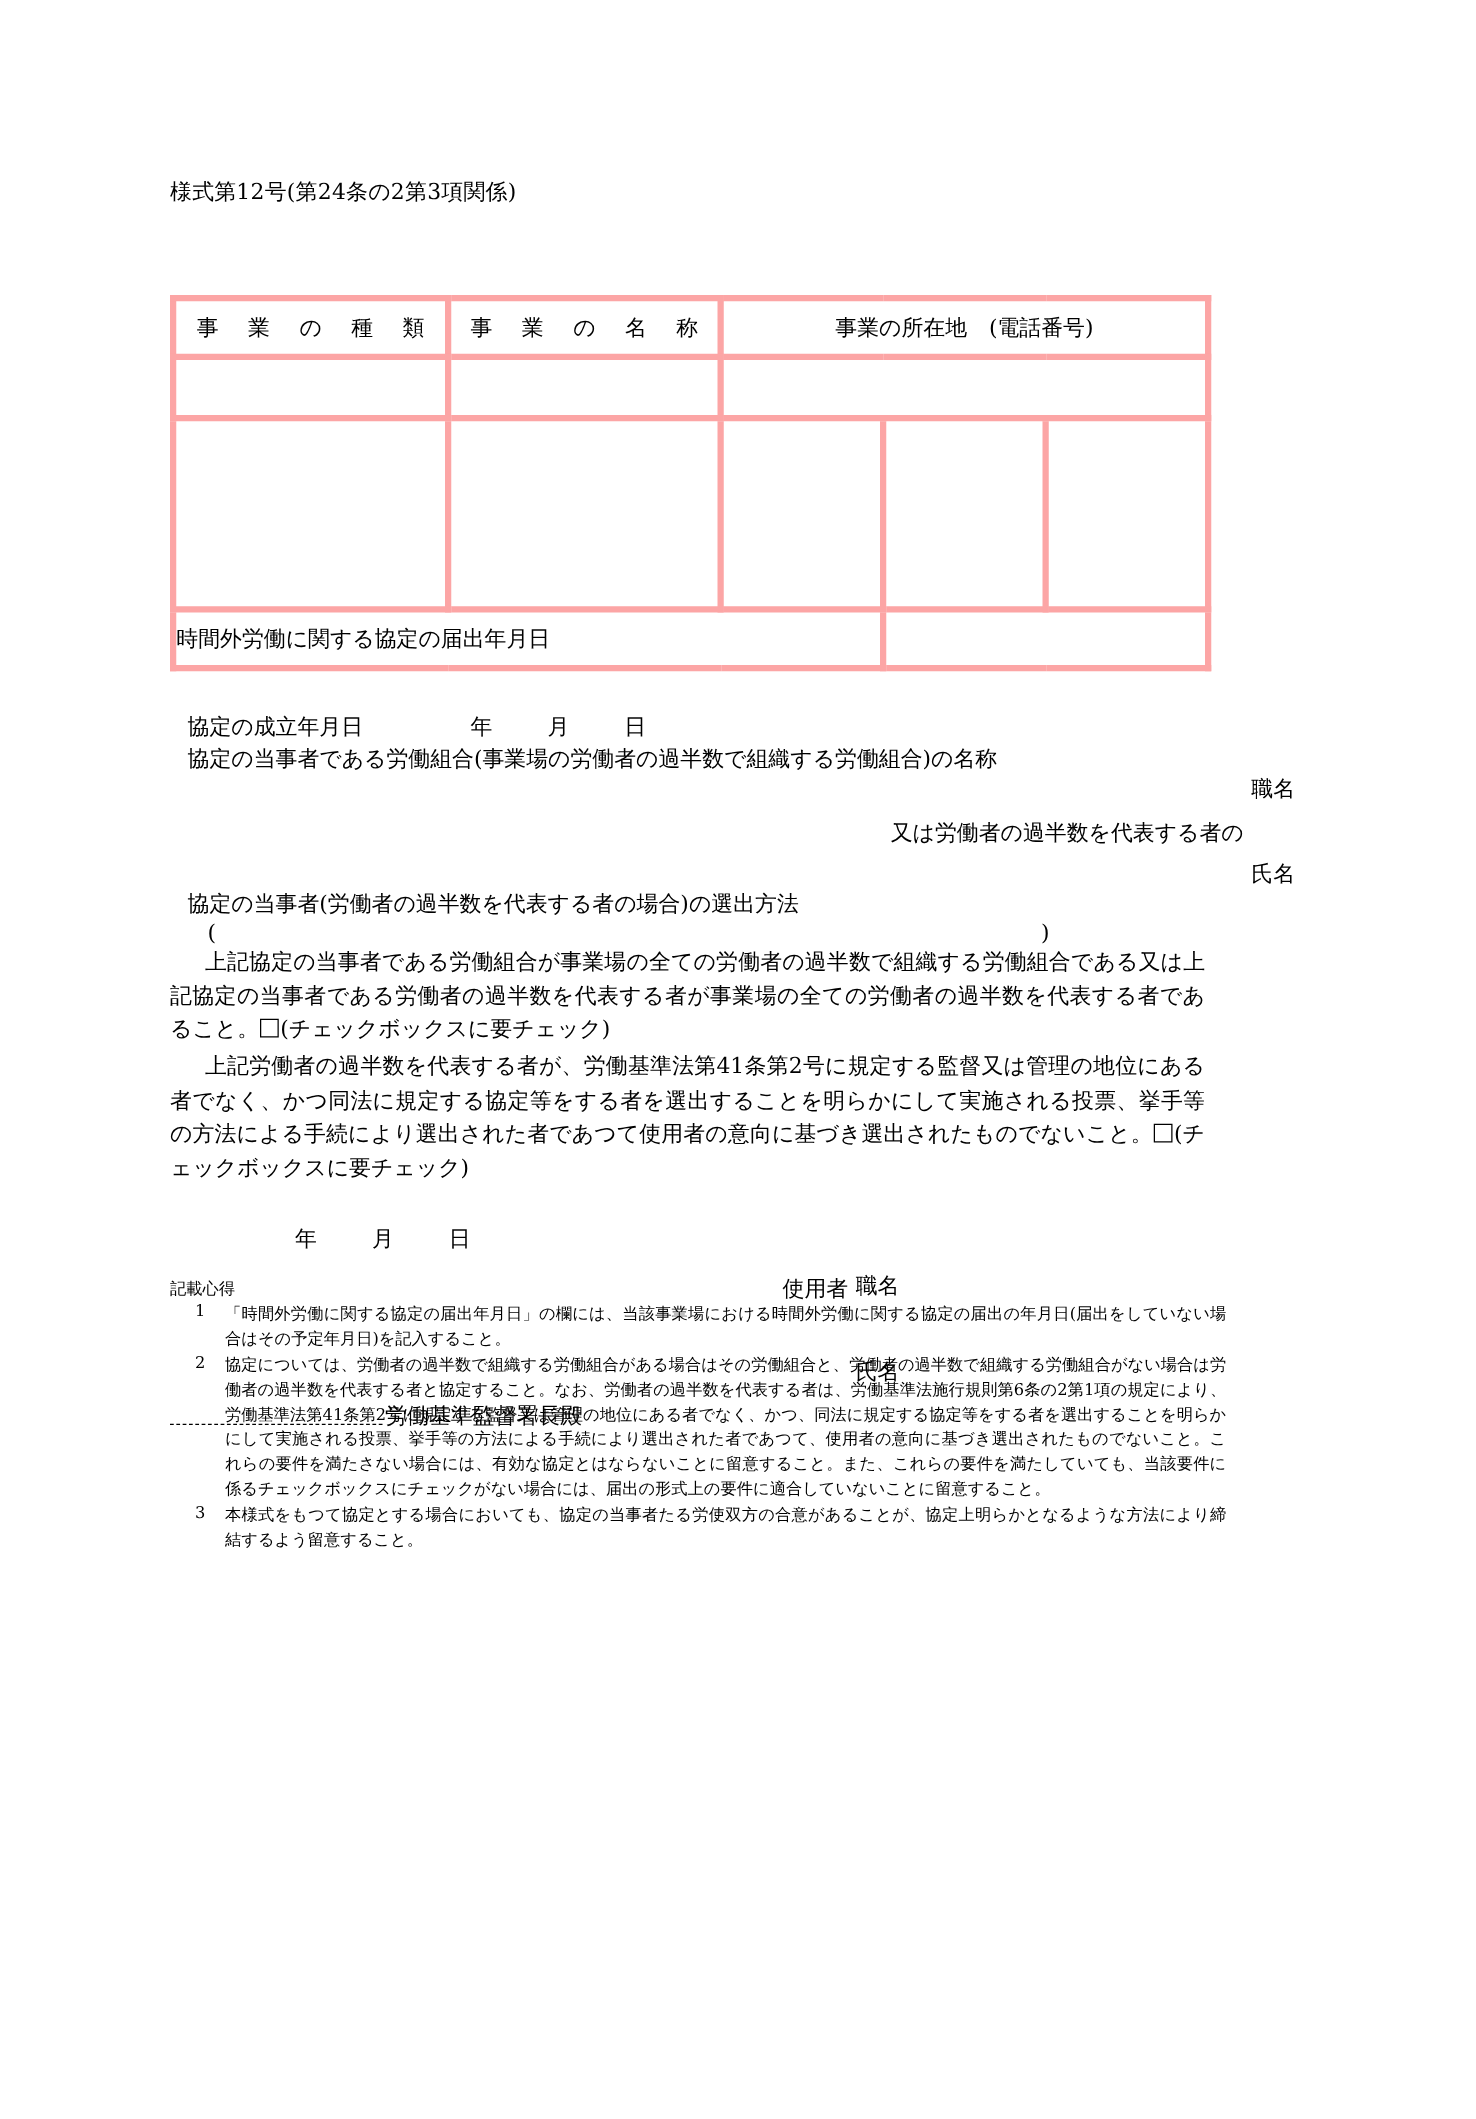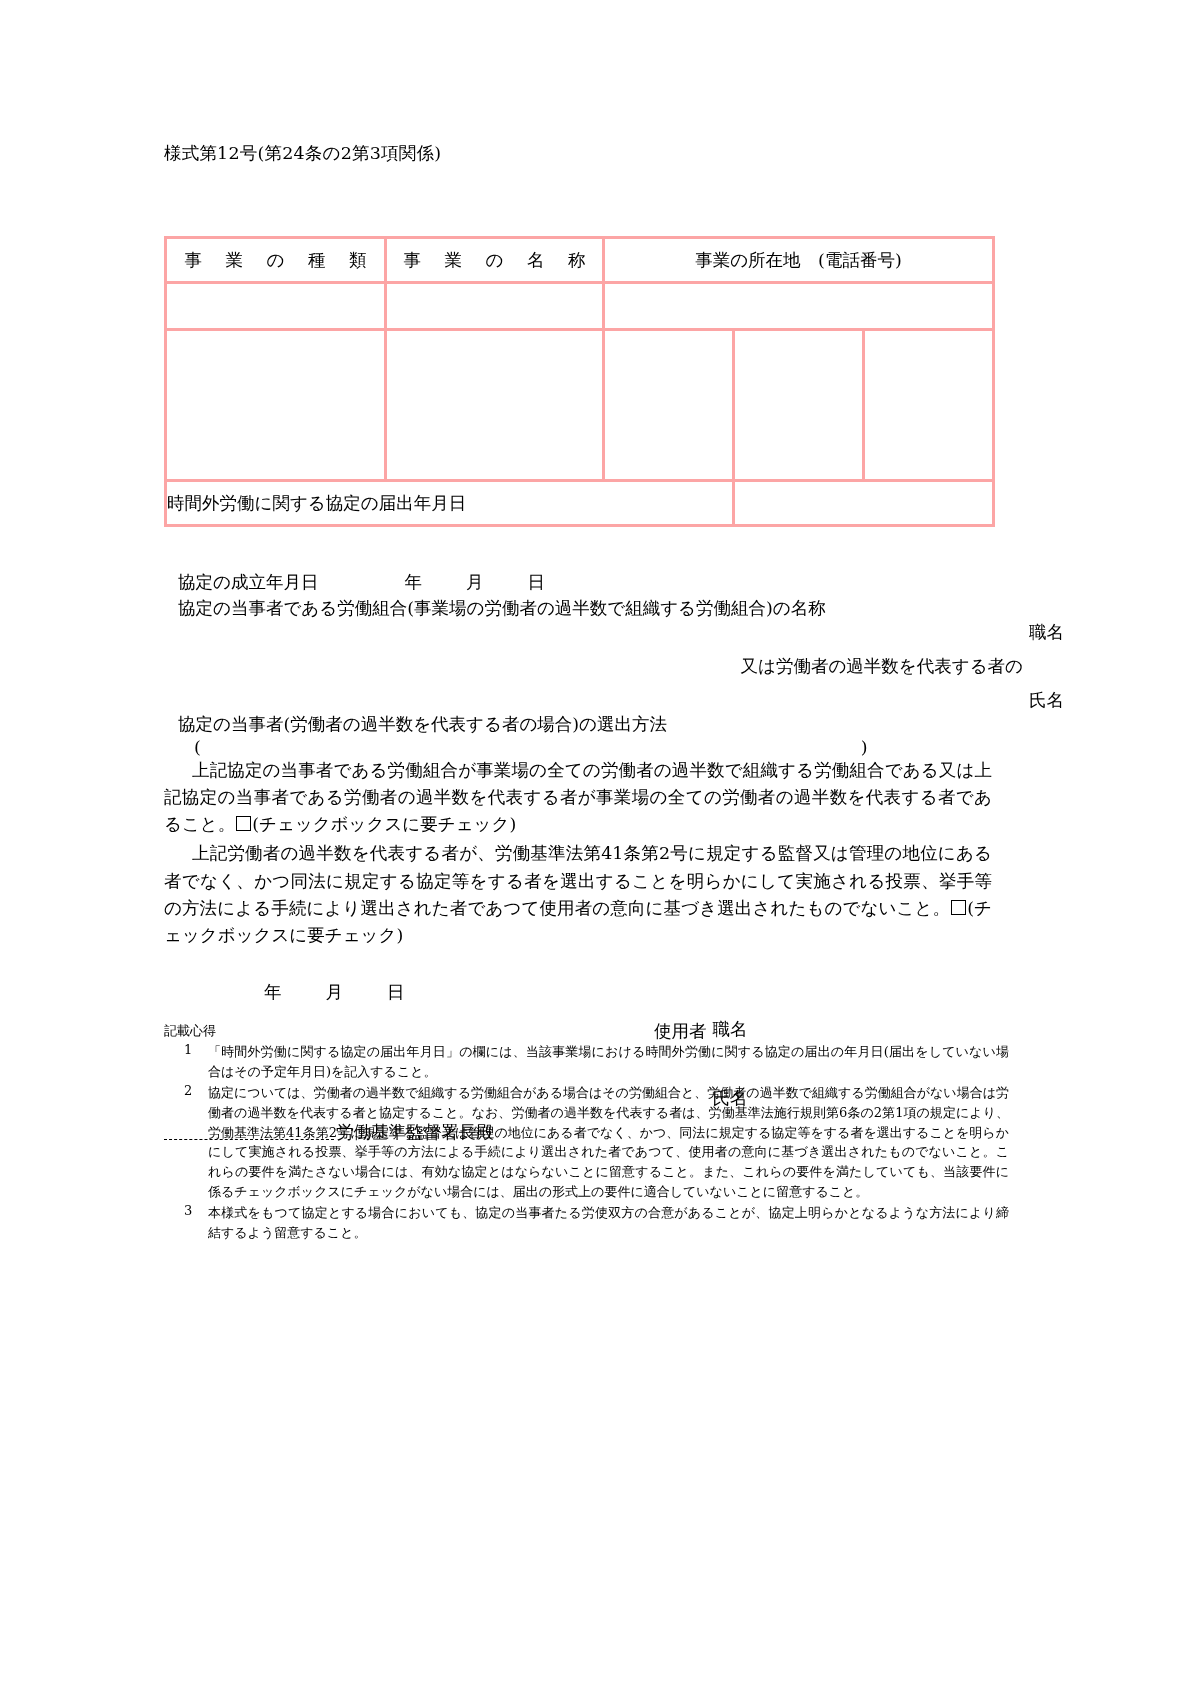--- a/index.html
+++ b/index.html
@@ -14,21 +14,20 @@
     font-family: "DejaVu Serif", "Liberation Serif", serif;
     color: #000000;
     font-size: 17px;
     overflow: hidden;
   }
   .page {
     position: absolute;
     top: 0; left: 0;
     width: 1072px;
     height: 1695px;
-    margin-left: 28px;
   }
 
   
   .form-no {
     position: absolute;
     left: 136px;
     top: 141px;
     font-size: 17.5px;
     letter-spacing: 0.2px;
     white-space: nowrap;
@@ -48,21 +47,21 @@
   
   .tbl {
     position: absolute;
     left: 136px;
     top: 236px;
     width: 828px;
     border-collapse: collapse;
     table-layout: fixed;
   }
   .tbl td {
-    border: 3px solid #fca5a5;
+    border: 5px solid #fca5a5;
     padding: 0;
     vertical-align: middle;
     font-size: 17.5px;
   }
   .hcell {
     text-align: center;
     height: 42px;
   }
   .spaced {
     letter-spacing: 9px;

